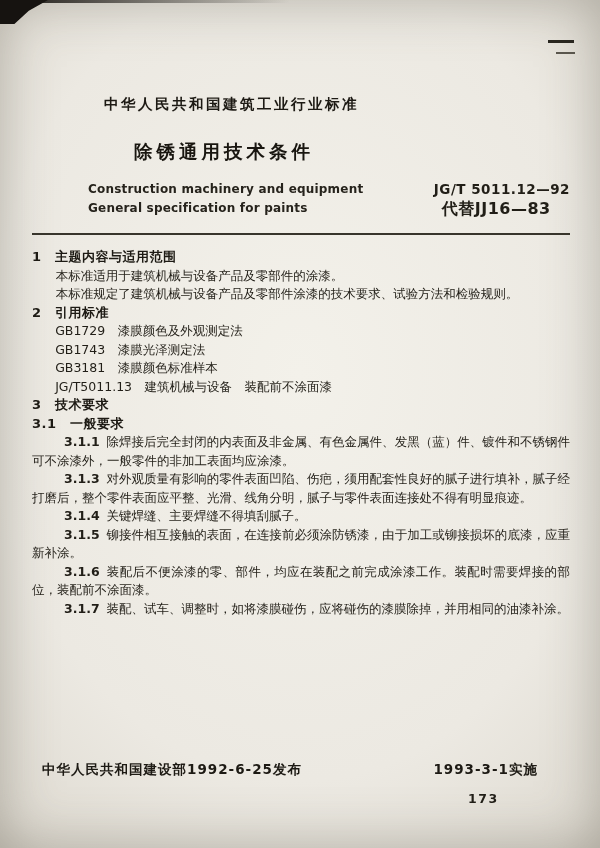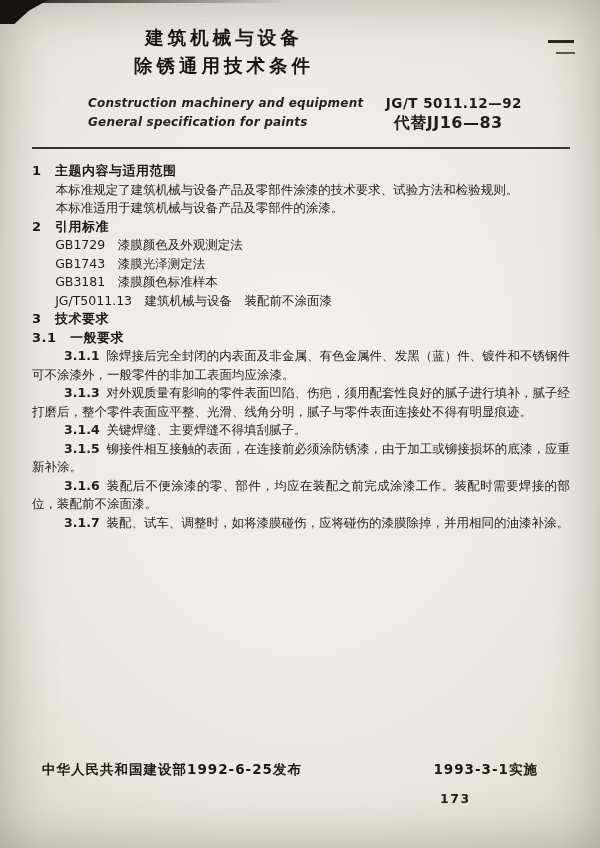--- a/index.html
+++ b/index.html
@@ -24,77 +24,77 @@
 
   .content{position:absolute;inset:0;padding:0 30px 0 32px;}
 
   .std-class{margin-top:95px;padding-left:72px;font-size:14.5px;font-weight:bold;
     letter-spacing:2.5px;color:#1d1a14;}
   .title-block{width:384px;text-align:center;margin-top:24px;color:#191610;}
   .title1,.title2{font-size:18.5px;font-weight:bold;letter-spacing:4px;line-height:28px;}
 
   .meta-row{display:flex;margin-top:14px;}
   .en-block{margin-left:56px;font-size:12px;font-weight:bold;line-height:19px;
-    color:#26231c;letter-spacing:.2px;font-style:italic;}
-  .stdno-block{margin-left:auto;margin-right:48px;font-size:13.5px;font-weight:bold;
+    color:#26231c;letter-spacing:.2px;}
+  .stdno-block{margin-left:auto;font-size:13.5px;font-weight:bold;
     line-height:19px;letter-spacing:.5px;color:#211e17;}
   .stdno-block .replaces{padding-left:8px;font-size:16px;}
 
   .rule{margin-top:15px;height:2px;background:#38352c;}
 
   .body{margin-top:13px;font-size:12.5px;line-height:18.5px;text-align:justify;color:#211e17;}
   .body p{margin:0;}
   .h{font-weight:bold;font-size:13px;margin:4px 0 2px;letter-spacing:.5px;color:#1d1a14;}
   .sub{margin-top:1px;}
   .pi{text-indent:1.9em;}
   .ref{padding-left:1.85em;}
   .cno{margin-right:.55em;font-weight:bold;margin-left:32px;}
 
   .footer-row{position:absolute;left:42px;right:62px;top:761px;display:flex;
     justify-content:space-between;font-size:13.5px;font-weight:bold;
     letter-spacing:1px;color:#1d1a14;}
-  .page-num{position:absolute;top:791px;left:440px;font-size:12.5px;font-weight:bold;
+  .page-num{position:absolute;top:791px;left:468px;font-size:12.5px;font-weight:bold;
     letter-spacing:1.5px;color:#211e17;}
 </style>
 </head>
 <body>
 
 <div class="scan">
 
   <div class="corner-tl"></div>
   <div class="top-streak"></div>
   <div class="dash-a"></div>
   <div class="dash-b"></div>
 
   <div class="content">
 
+    <div class="std-class">中华人民共和国建筑工业行业标准</div>
 
     <div class="title-block">
-      <div class="title1">建筑机械与设备</div>
       <div class="title2">除锈通用技术条件</div>
     </div>
 
     <div class="meta-row">
       <div class="en-block">
         <div>Construction machinery and equipment</div>
         <div>General specification for paints</div>
       </div>
       <div class="stdno-block">
         <div>JG/T 5011.12—92</div>
         <div class="replaces">代替JJ16—83</div>
       </div>
     </div>
 
     <div class="rule"></div>
 
     <div class="body">
 
       <p class="h">1　主题内容与适用范围</p>
+      <p class="pi">本标准适用于建筑机械与设备产品及零部件的涂漆。</p>
       <p class="pi">本标准规定了建筑机械与设备产品及零部件涂漆的技术要求、试验方法和检验规则。</p>
-      <p class="pi">本标准适用于建筑机械与设备产品及零部件的涂漆。</p>
 
       <p class="h">2　引用标准</p>
       <p class="ref">GB1729　漆膜颜色及外观测定法</p>
       <p class="ref">GB1743　漆膜光泽测定法</p>
       <p class="ref">GB3181　漆膜颜色标准样本</p>
       <p class="ref">JG/T5011.13　建筑机械与设备　装配前不涂面漆</p>
 
       <p class="h">3　技术要求</p>
       <p class="h sub">3.1　一般要求</p>
 

